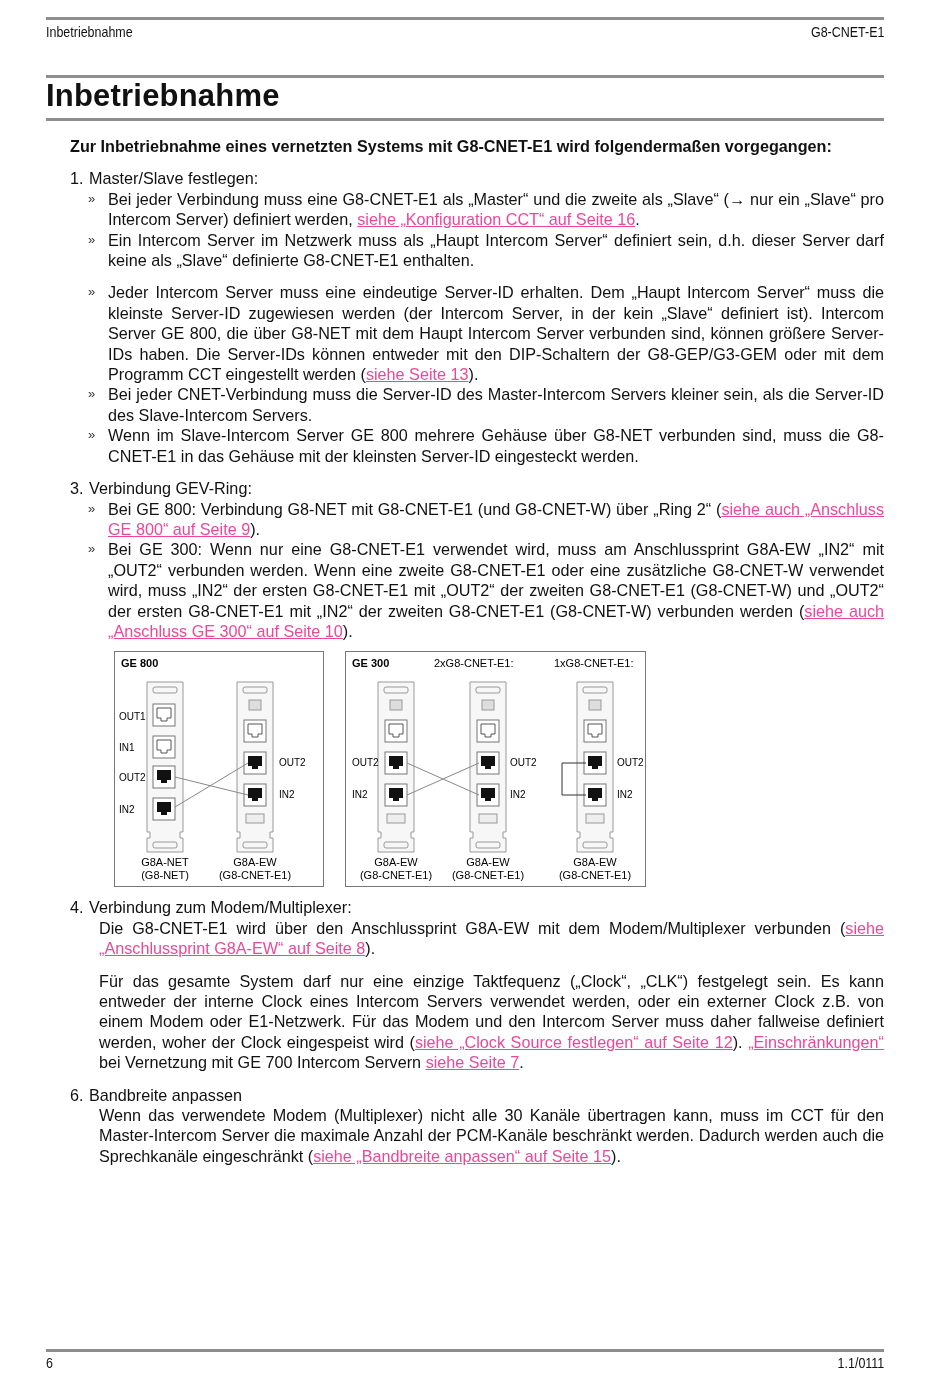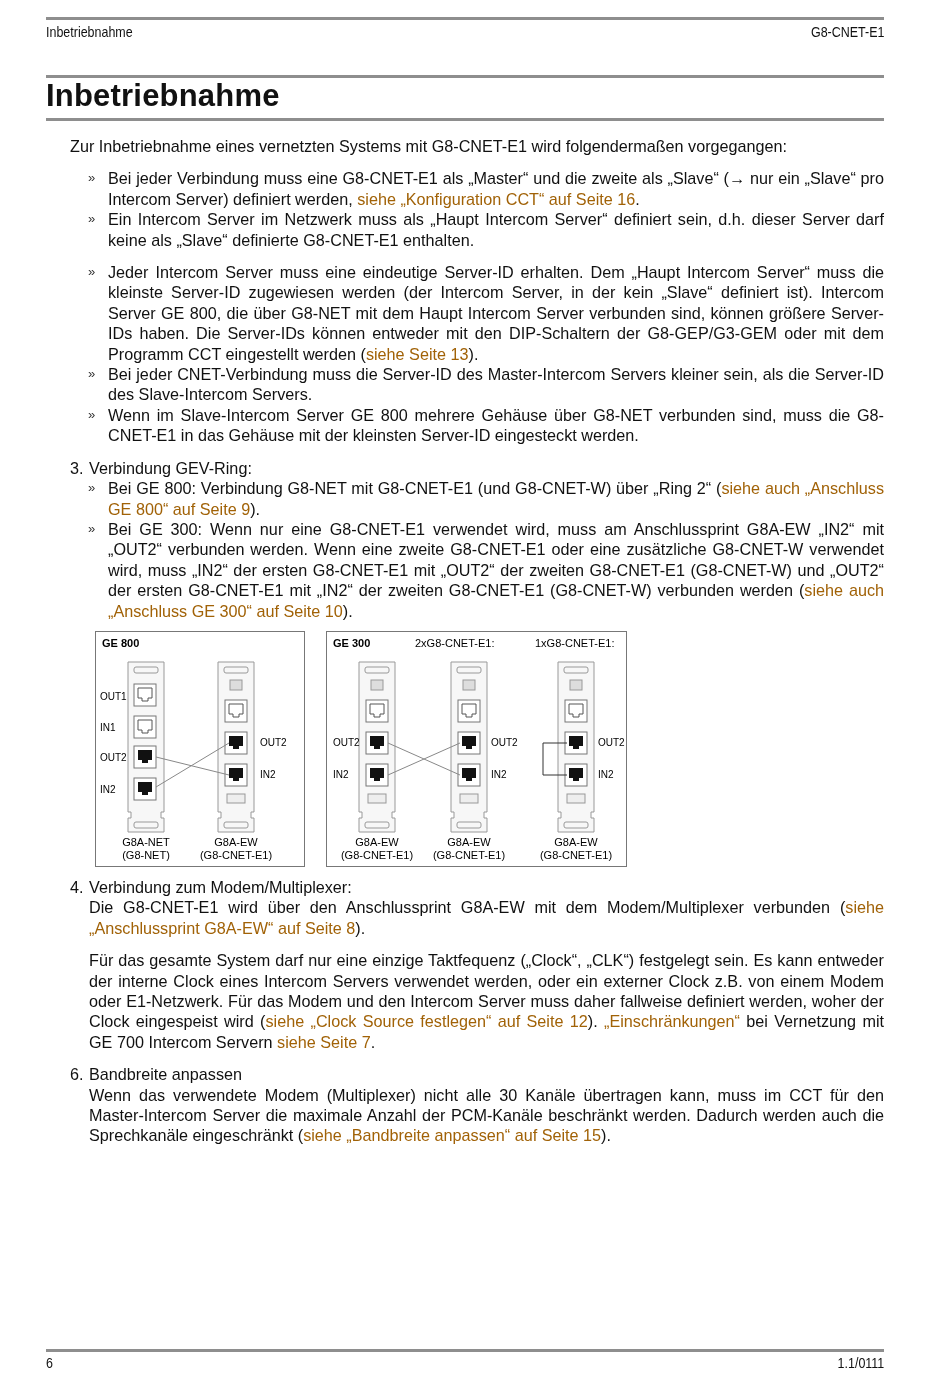--- a/index.html
+++ b/index.html
@@ -5,30 +5,30 @@
   html, body { margin:0; padding:0; background:#fff; }
   body { width:950px; height:1373px; position:relative; overflow:hidden;
          font-family:"Liberation Sans", sans-serif; color:#111; }
   .rule { position:absolute; left:46px; width:838px; background:#8e8e8e; }
   .running { position:absolute; top:24px; font-size:14.5px; transform:scaleX(0.86); }
   #rh-left { left:46px; transform-origin:left top; }
   #rh-right { right:66px; transform-origin:right top; }
   h1 { position:absolute; left:46px; top:78px; margin:0; font-size:31px; font-weight:bold;
        letter-spacing:0.2px; }
   .content { position:absolute; left:70px; top:136px; width:814px; font-size:16.2px; line-height:20.4px; }
-  .intro { margin:0 0 12px 0; }
+  .intro { margin:0 0 12px 0;font-weight:bold; }
   .step { margin-bottom:12px; }
   .step-title { display:block; }
   .step-title .num { display:inline-block; width:19px; }
-  .body-text { margin-left:19px; text-align:justify; }
+  .body-text { margin-left:29px; text-align:justify; }
   .bullet { position:relative; margin-left:38px; text-align:justify; }
   .bullet .mark { position:absolute; left:-20px; top:0; font-size:13px; color:#333; }
-  a, .link { color:#a16207; }
+  a, .link { color:#ec4899; text-decoration:underline; }
   
-  .diagrams { position:relative; height:236px; margin:10px 0 10px 25px; }
+  .diagrams { position:relative; height:236px; margin:10px 0 10px 44px; }
   .dbox { position:absolute; top:0; height:234px; border:1px solid #777; background:#fff; }
   svg text { font-family:"Liberation Sans", sans-serif; }
   .footer { position:absolute; top:1355px; font-size:14.5px; transform:scaleX(0.86); }
   #ft-left { left:46px; transform-origin:left top; }
   #ft-right { right:66px; transform-origin:right top; }
 </style>
 </head>
 <body>
 
 <div class="rule" style="top:17px;height:3px;"></div>
@@ -36,20 +36,21 @@
 <div class="running" id="rh-right">G8-CNET-E1</div>
 
 <div class="rule" style="top:75px;height:3px;"></div>
 <h1>Inbetriebnahme</h1>
 <div class="rule" style="top:118px;height:3px;"></div>
 
 <div class="content">
   <p class="intro">Zur Inbetriebnahme eines vernetzten Systems mit G8-CNET-E1 wird folgendermaßen vorgegangen:</p>
 
   <div class="step">
+    <span class="step-title"><span class="num">1.</span><span>Master/Slave festlegen:</span></span>
     <div class="bullet">
       <span class="mark">»</span>
       <span>Bei jeder Verbindung muss eine G8-CNET-E1 als „Master“ und die zweite als „Slave“ (→ nur ein „Slave“ pro Intercom Server) definiert werden, </span><a>siehe „Konfiguration CCT“ auf Seite 16</a><span>.</span><br>
     </div>
     <div class="bullet">
       <span class="mark">»</span>
       <span>Ein Intercom Server im Netzwerk muss als „Haupt Intercom Server“ definiert sein, d.h. dieser Server darf keine als „Slave“ definierte G8-CNET-E1 enthalten.</span>
     </div>
   </div>
 

